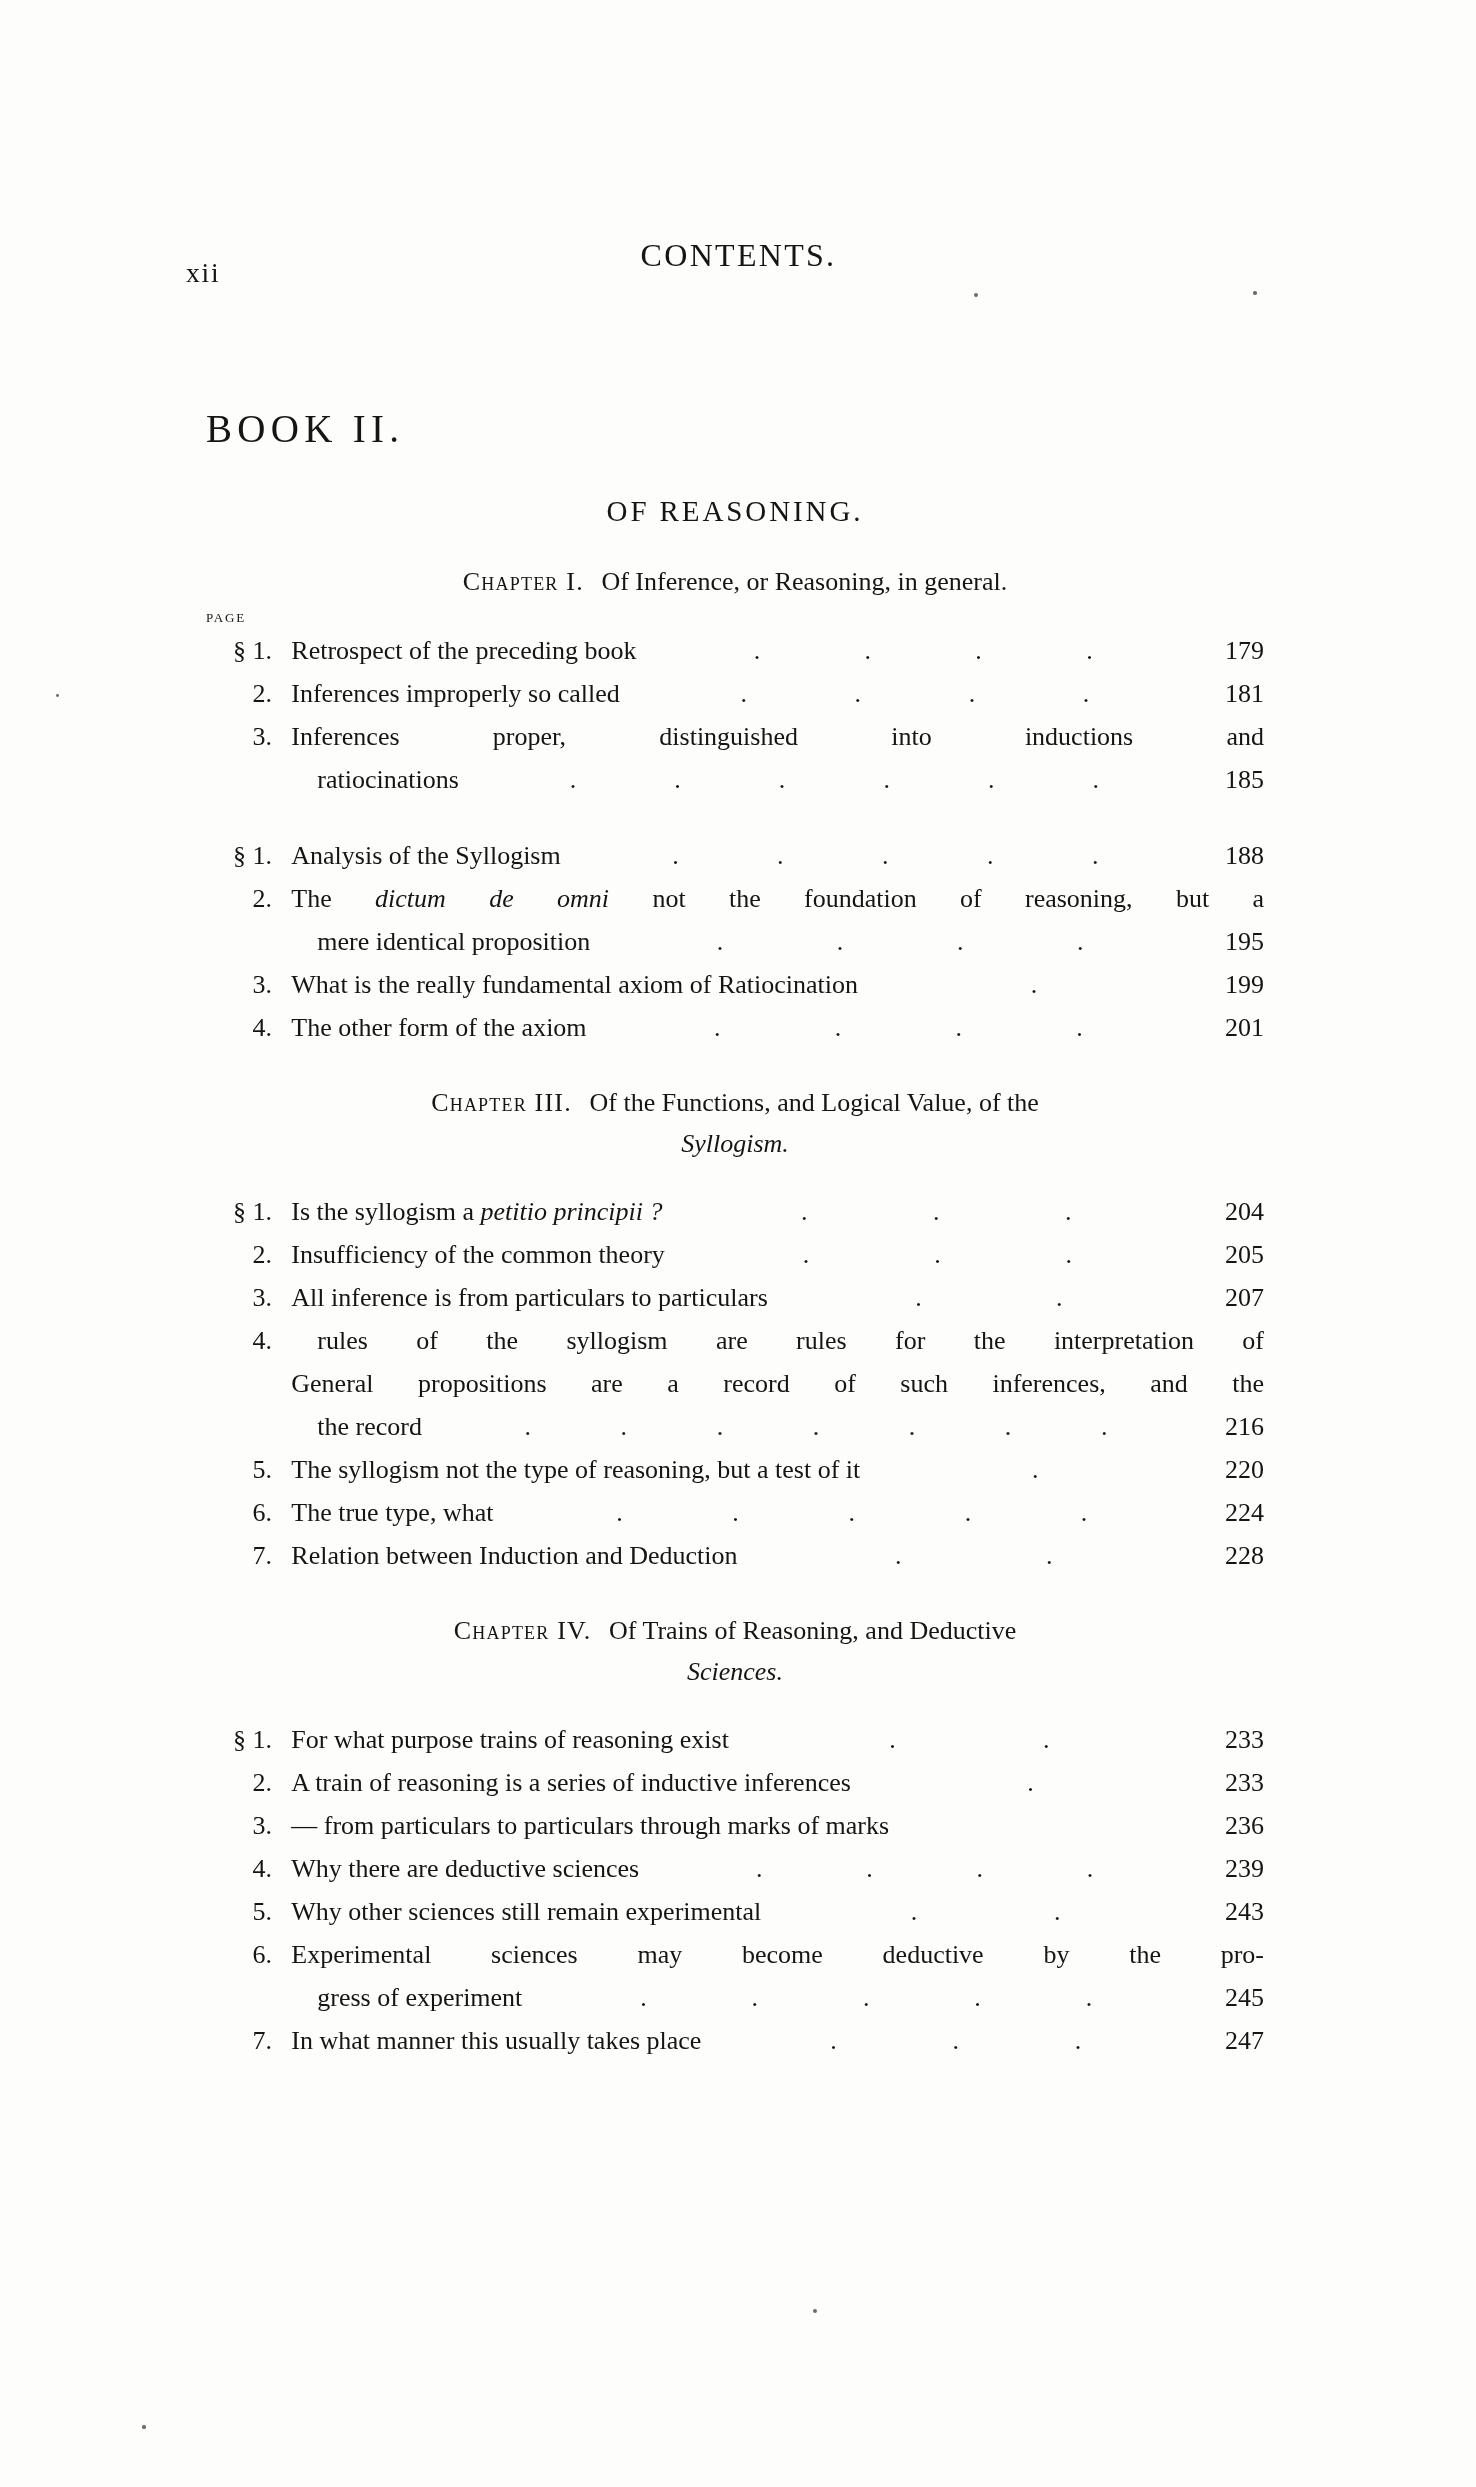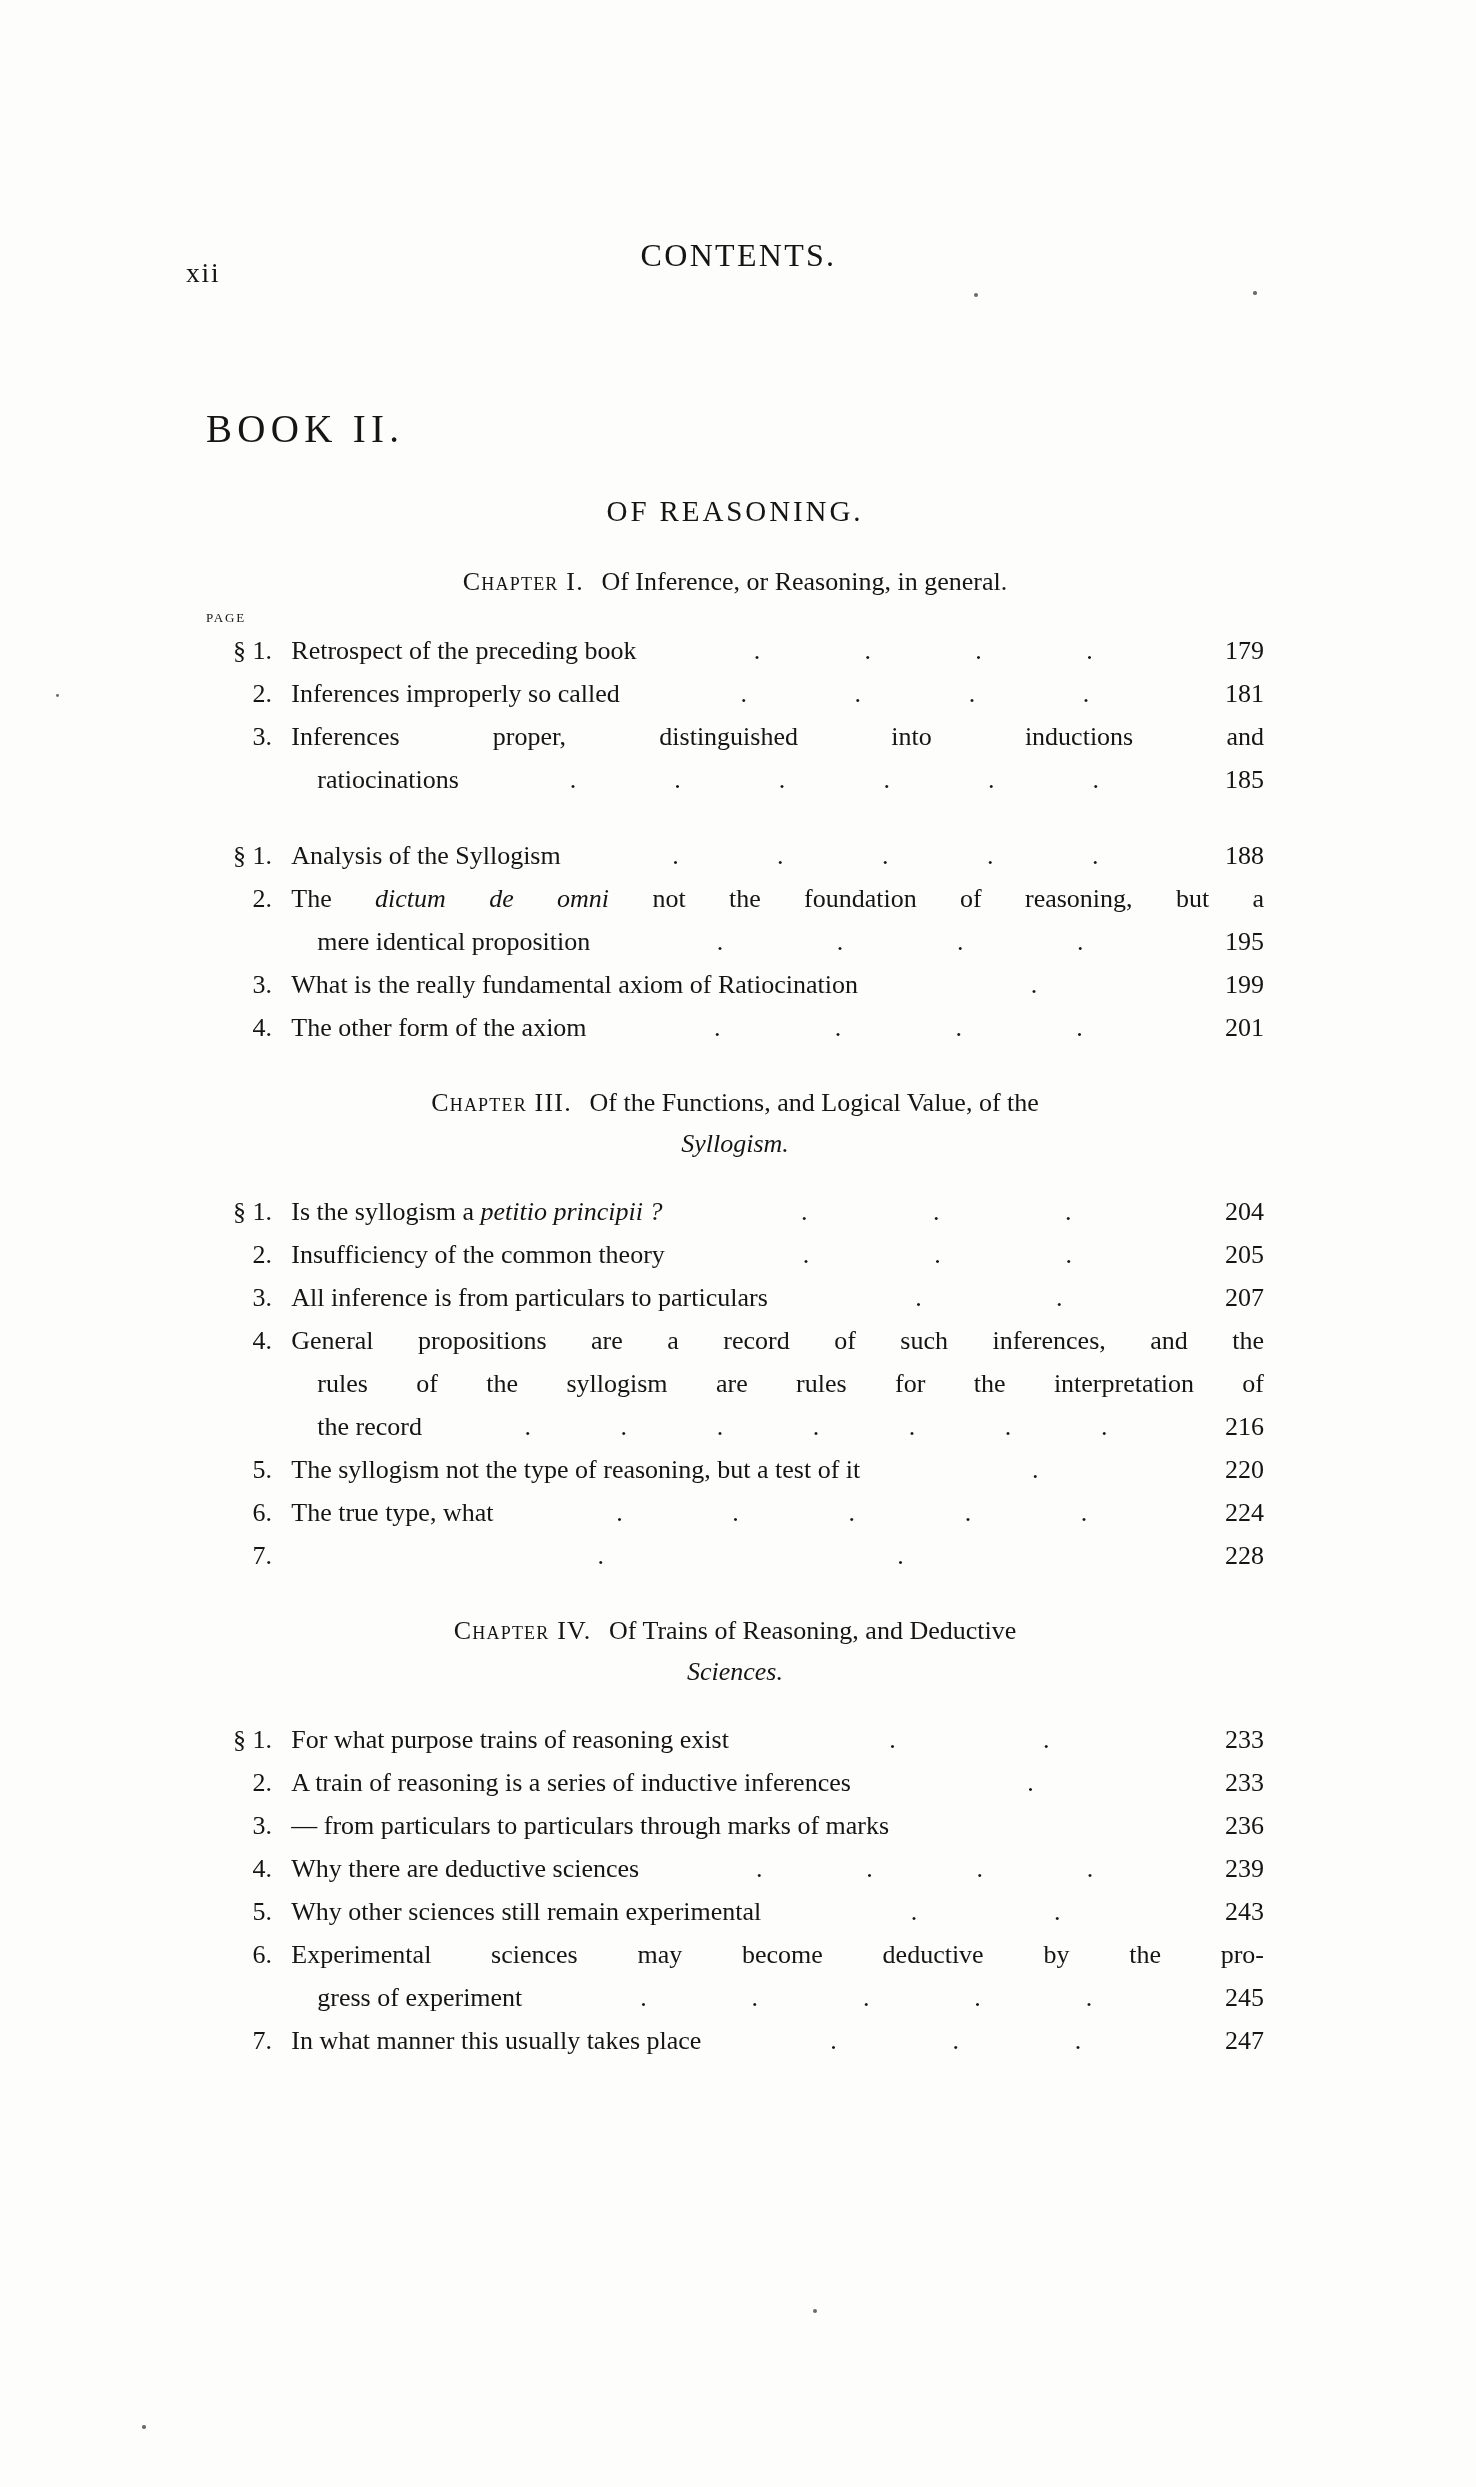--- a/index.html
+++ b/index.html
@@ -217,26 +217,26 @@
                   <span class="dot">.</span>
                   <span class="dot">.</span>
                 </span>
                 <span class="pg">207</span>
               </div>
             </div>
           </div>
           <div class="entry">
             <div class="entry-num">4.</div>
             <div class="entry-lines">
+              <div class="eline cont justify">
+                <span class="etext"><span class="rm">rules of the syllogism are rules for the interpretation of</span></span>
+              </div>
               <div class="eline justify">
                 <span class="etext"><span class="rm">General propositions are a record of such inferences, and the</span></span>
               </div>
-              <div class="eline cont justify">
-                <span class="etext"><span class="rm">rules of the syllogism are rules for the interpretation of</span></span>
-              </div>
               <div class="eline cont">
                 <span class="etext"><span class="rm">the record</span></span>
                 <span class="dots">
                   <span class="dot">.</span>
                   <span class="dot">.</span>
                   <span class="dot">.</span>
                   <span class="dot">.</span>
                   <span class="dot">.</span>
                   <span class="dot">.</span>
                   <span class="dot">.</span>
@@ -270,20 +270,21 @@
                   <span class="dot">.</span>
                 </span>
                 <span class="pg">224</span>
               </div>
             </div>
           </div>
           <div class="entry">
             <div class="entry-num">7.</div>
             <div class="entry-lines">
               <div class="eline">
+                <span class="etext"><span class="rm">Relation between Induction and Deduction</span></span>
                 <span class="dots">
                   <span class="dot">.</span>
                   <span class="dot">.</span>
                 </span>
                 <span class="pg">228</span>
               </div>
             </div>
           </div>
         </section>
         <section class="chapter">

